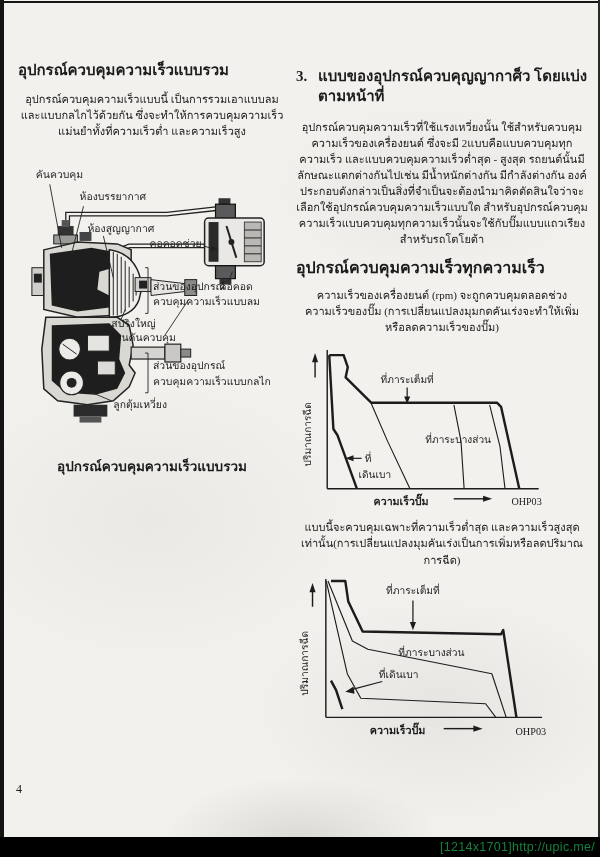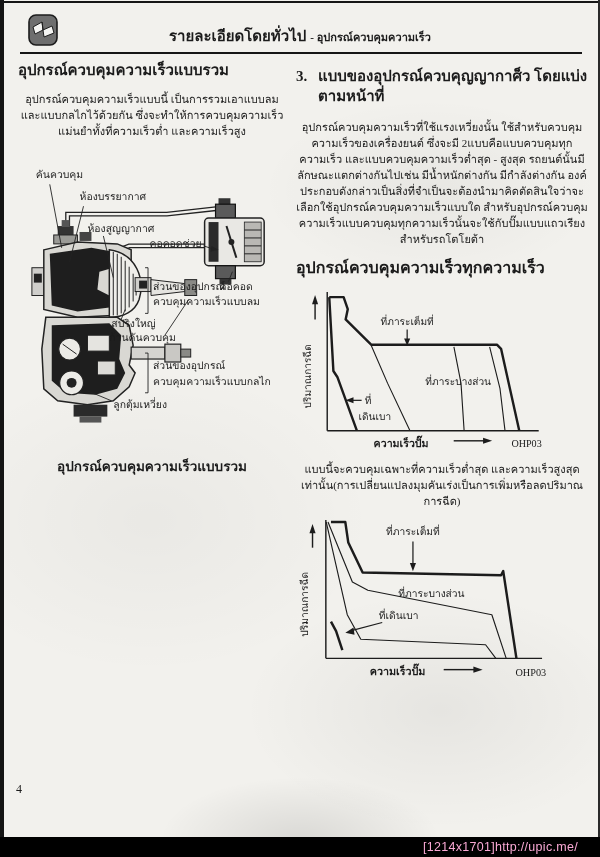--- a/index.html
+++ b/index.html
@@ -35,46 +35,31 @@
   p.body{font-size:11px;line-height:1.46;margin:0 0 10px 0;text-align:center;overflow-wrap:anywhere;}
   .h3{font-size:16px;font-weight:bold;line-height:1.4;margin:8px 0 8px 0;}
   .sec3{display:flex;font-size:15px;font-weight:bold;line-height:1.35;margin:6px 0 12px 0;}
   .sec3 .num{width:22px;flex:none;}
   .caption{font-size:13.5px;font-weight:bold;text-align:center;margin-top:6px;}
 
   svg text{font-family:"Liberation Serif","DejaVu Serif",serif;fill:#1b1b1b;}
   .page-num{position:absolute;left:16px;top:782px;font-size:12px;}
   .bottom-bar{position:absolute;left:0;bottom:0;width:100%;height:20px;background:#000;
     display:flex;align-items:center;justify-content:flex-end;}
-  .bottom-bar span{color:#f9a8d4;font-family:"Liberation Sans","DejaVu Sans",sans-serif;
-    font-size:12.5px;padding-right:22px;letter-spacing:0.3px;text-align:center;}
+  .bottom-bar span{color:#15803d;font-family:"Liberation Sans","DejaVu Sans",sans-serif;
+    font-size:12.5px;padding-right:5px;letter-spacing:0.3px;text-align:center;}
 </style>
 </head>
 <body>
 
 <div class="page">
   <div class="edge-top"></div>
   <div class="edge-left"></div>
   <div class="edge-right"></div>
 
-  <div class="header">
-    <div class="logo">
-      <svg width="30" height="32" viewBox="0 0 30 32">
-        <rect x="1" y="1" width="28" height="30" rx="7" fill="#6e6e6e" stroke="#1c1c1c" stroke-width="1.6"></rect>
-        <polygon points="5,13 14,8 15,16 7,20" fill="#f4f4f2" stroke="#1c1c1c" stroke-width="1"></polygon>
-        <polygon points="15,16 24,12 26,19 16,23" fill="#f4f4f2" stroke="#1c1c1c" stroke-width="1"></polygon>
-        <line x1="14" y1="8" x2="15" y2="16" stroke="#1c1c1c" stroke-width="1"></line>
-      </svg>
-    </div>
-    <div class="title-wrap">
-      <span class="title-main">รายละเอียดโดยทั่วไป</span>
-      <span class="title-sub">- อุปกรณ์ควบคุมความเร็ว</span>
-    </div>
-    <div class="header-rule"></div>
-  </div>
 
   <div class="col-left">
     <h2 class="sec">อุปกรณ์ควบคุมความเร็วแบบรวม</h2>
     <p class="body">อุปกรณ์ควบคุมความเร็วแบบนี้ เป็นการรวมเอาแบบลม และแบบกลไกไว้ด้วยกัน ซึ่งจะทำให้การควบคุมความเร็วแม่นยำทั้งที่ความเร็วต่ำ และความเร็วสูง</p>
 
     <svg width="268" height="296" viewBox="0 0 270 295">
 
       <g>
         <path d="M50,86 L50,64 L150,64 L204,58" fill="none" stroke="#222" stroke-width="5"></path>
         <path d="M50,86 L50,64 L150,64 L204,58" fill="none" stroke="#f2f1ed" stroke-width="2.4"></path>
@@ -167,20 +152,21 @@
     <div class="caption">อุปกรณ์ควบคุมความเร็วแบบรวม</div>
   </div>
 
   <div class="col-right">
     <div class="sec3">
       <span class="num">3.</span>
       <span>แบบของอุปกรณ์ควบคุญญากาศ็ว โดยแบ่งตามหน้าที่</span>
     </div>
     <p class="body">อุปกรณ์ควบคุมความเร็วที่ใช้แรงเหวี่ยงนั้น ใช้สำหรับควบคุมความเร็วของเครื่องยนต์ ซึ่งจะมี 2แบบคือแบบควบคุมทุกความเร็ว และแบบควบคุมความเร็วต่ำสุด - สูงสุด รถยนต์นั้นมีลักษณะแตกต่างกันไปเช่น มีน้ำหนักต่างกัน มีกำลังต่างกัน องค์ประกอบดังกล่าวเป็นสิ่งที่จำเป็นจะต้องนำมาคิดตัดสินใจว่าจะเลือกใช้อุปกรณ์ควบคุมความเร็วแบบใด สำหรับอุปกรณ์ควบคุมความเร็วแบบควบคุมทุกความเร็วนั้นจะใช้กับปั๊มแบบแถวเรียงสำหรับรถโตโยต้า</p>
     <div class="h3">อุปกรณ์ควบคุมความเร็วทุกความเร็ว</div>
+    <p class="body">ความเร็วของเครื่องยนต์ (rpm) จะถูกควบคุมตลอดช่วงความเร็วของปั๊ม (การเปลี่ยนแปลงมุมกดคันเร่งจะทำให้เพิ่มหรือลดความเร็วของปั๊ม)</p>
 
     
     <svg width="280" height="170" viewBox="0 0 265 168">
       <g class="series-g">
           <path d="M27.0 10.0 L41.2 10.0 L45.3 21.9 L43.2 32.0 L68.4 57.0 L192.7 57.0 L196.8 61.1 L214.8 142.0" fill="none" stroke="#1c1c1c" stroke-width="2.4" stroke-linejoin="round"></path>
           <path d="M27.0 10.0 L31.1 83.0 L35.0 88.9 L54.3 142.0" fill="none" stroke="#1c1c1c" stroke-width="2.4" stroke-linejoin="round"></path>
           <path d="M68.4 57.6 L84.6 95.0 L106.8 142.0" fill="none" stroke="#1c1c1c" stroke-width="1.1" stroke-linejoin="round"></path>
           <path d="M150.2 59.1 L157.2 95.0 L160.3 142.0" fill="none" stroke="#1c1c1c" stroke-width="1.1" stroke-linejoin="round"></path>
           <path d="M185.5 59.1 L195.7 100.1 L200.7 142.0" fill="none" stroke="#1c1c1c" stroke-width="1.1" stroke-linejoin="round"></path>
         </g>

